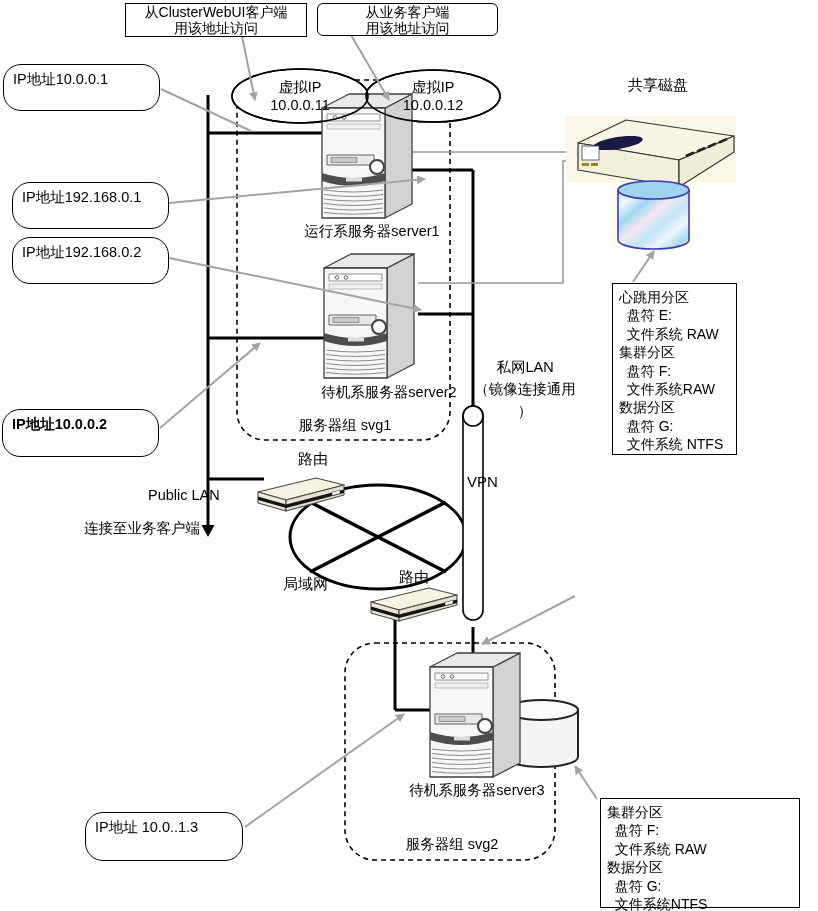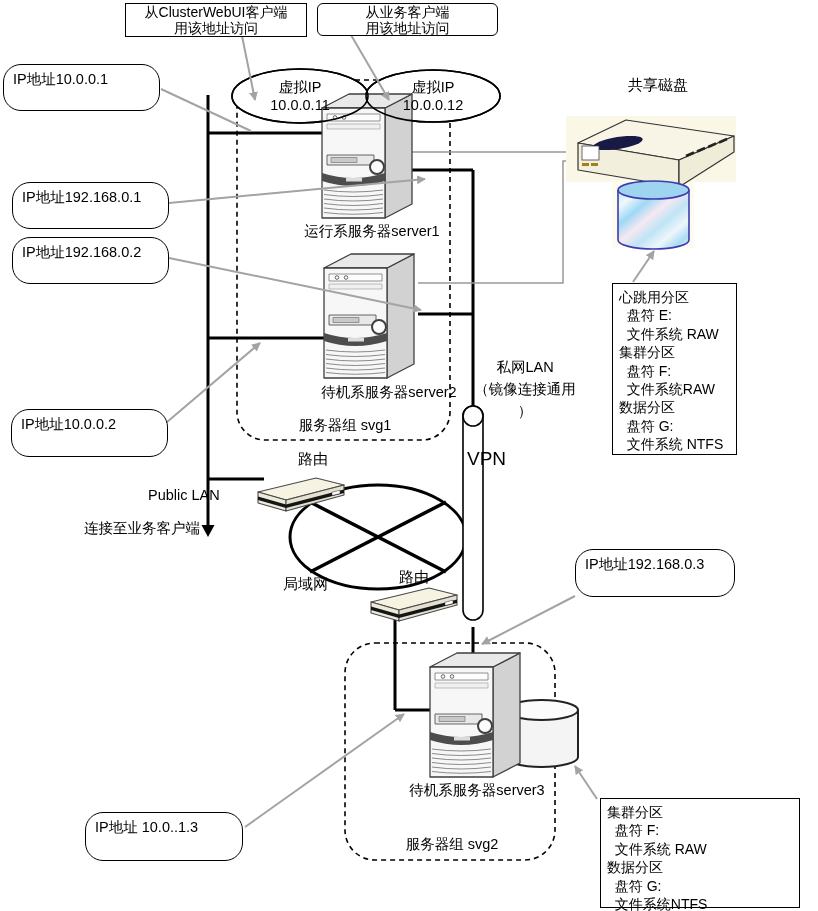--- a/index.html
+++ b/index.html
@@ -179,22 +179,21 @@
   <div>10.0.0.11</div>
 </div>
 <div class="viptext" style="left:366px;top:79px;width:134px;">
   <div>虚拟IP</div>
   <div>10.0.0.12</div>
 </div>
 
 <div class="box ipbox" style="left:3px;top:64px;width:157px;height:47px;">IP地址10.0.0.1</div>
 <div class="box ipbox" style="left:12px;top:182px;width:157px;height:47px;">IP地址192.168.0.1</div>
 <div class="box ipbox" style="left:12px;top:237px;width:157px;height:47px;">IP地址192.168.0.2</div>
-<div class="box ipbox" style="left:11px;top:409px;width:157px;height:48px;">IP地址10.0.0.2</div>
-<div class="box ipbox" style="left:575px;top:549px;width:160px;height:48px;">IP地址192.168.0.3</div>
+<div class="box ipbox" style="left:2px;top:409px;width:157px;height:48px;font-weight:bold;">IP地址10.0.0.2</div>
 <div class="box ipbox" style="left:85px;top:812px;width:158px;height:49px;">IP地址 10.0..1.3</div>
 
 <div class="box partbox" style="left:612px;top:283px;width:125px;height:172px;">心跳用分区
   盘符 E:
   文件系统 RAW
 集群分区
   盘符 F:
   文件系统RAW
 数据分区
   盘符 G:
@@ -213,15 +212,15 @@
 <div class="lbl ctr" style="left:270px;top:417px;width:150px;">服务器组 svg1</div>
 <div class="lbl ctr" style="left:377px;top:836px;width:150px;">服务器组 svg2</div>
 <div class="lbl ctr" style="left:291px;top:450px;width:44px;font-size:15px;">路由</div>
 <div class="lbl ctr" style="left:392px;top:568px;width:44px;font-size:15px;">路由</div>
 <div class="lbl" style="left:148px;top:487px;">Public LAN</div>
 <div class="lbl" style="left:84px;top:520px;">连接至业务客户端</div>
 <div class="lbl" style="left:283px;top:575px;font-size:15px;">局域网</div>
 <div class="lbl ctr preline" style="left:470px;top:356px;width:110px;line-height:22px;white-space:pre-line;">私网LAN
 （镜像连接通用
 ）</div>
-<div class="lbl" style="left:467px;top:450px;font-size:19px;">VPN</div>
+<div class="lbl" style="left:467px;top:473px;font-size:15px;">VPN</div>
 
 </div>
 
 </body></html>

